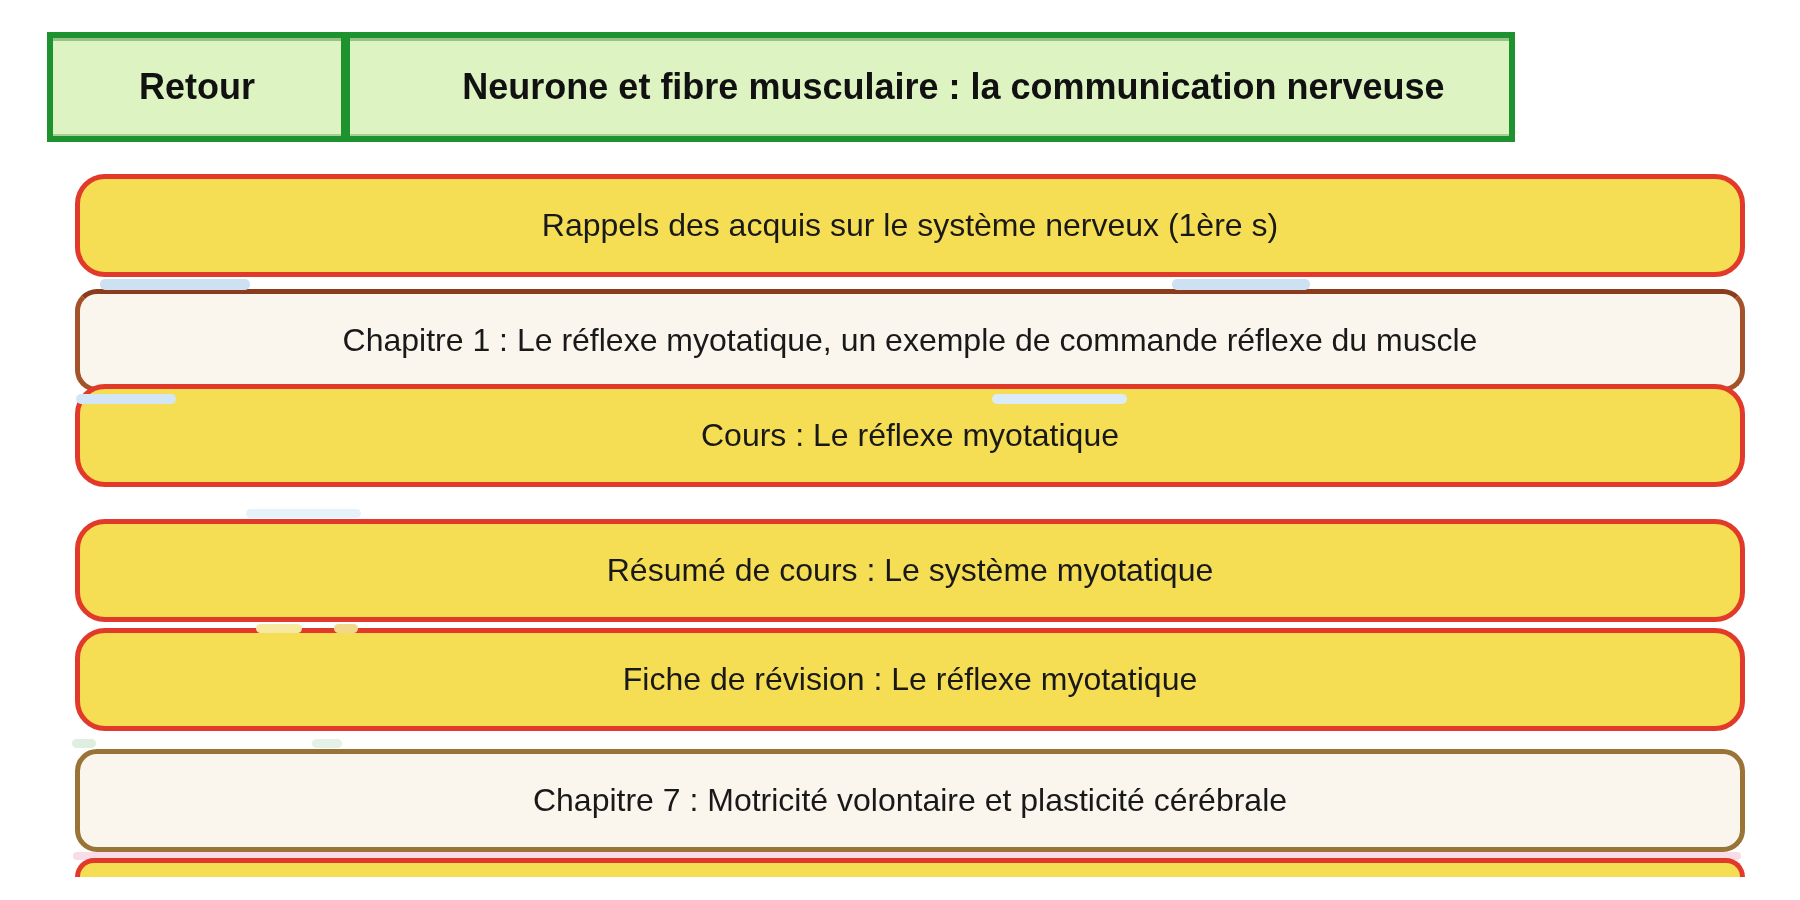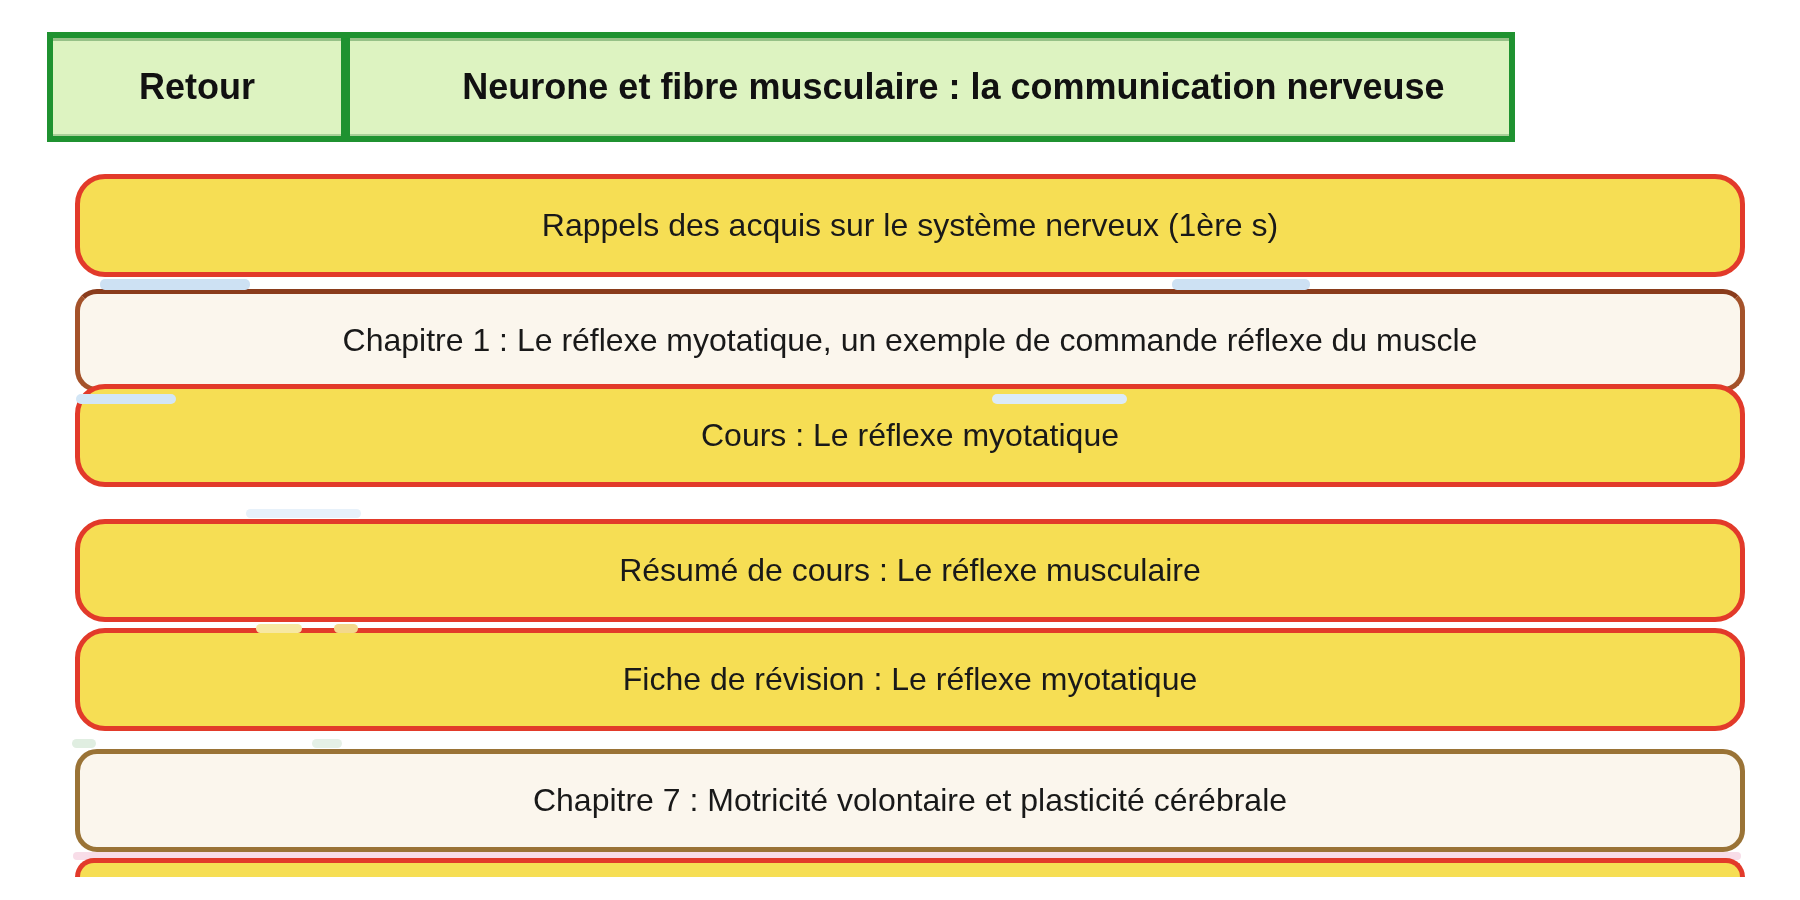--- a/index.html
+++ b/index.html
@@ -101,21 +101,21 @@
 
 <div class="item cream ch1 pos-1">
   <span>Chapitre 1 : Le réflexe myotatique, un exemple de commande réflexe du muscle</span>
 </div>
 
 <div class="item yellow pos-2">
   <span>Cours : Le réflexe myotatique</span>
 </div>
 
 <div class="item yellow pos-3">
-  <span>Résumé de cours : Le réflexe musculaire</span>
+  <span>Résumé de cours : Le système myotatique</span>
 </div>
 
 <div class="item yellow pos-4">
   <span>Fiche de révision : Le réflexe myotatique</span>
 </div>
 
 <div class="item cream ch2 pos-5">
   <span>Chapitre 7 : Motricité volontaire et plasticité cérébrale</span>
 </div>
 

